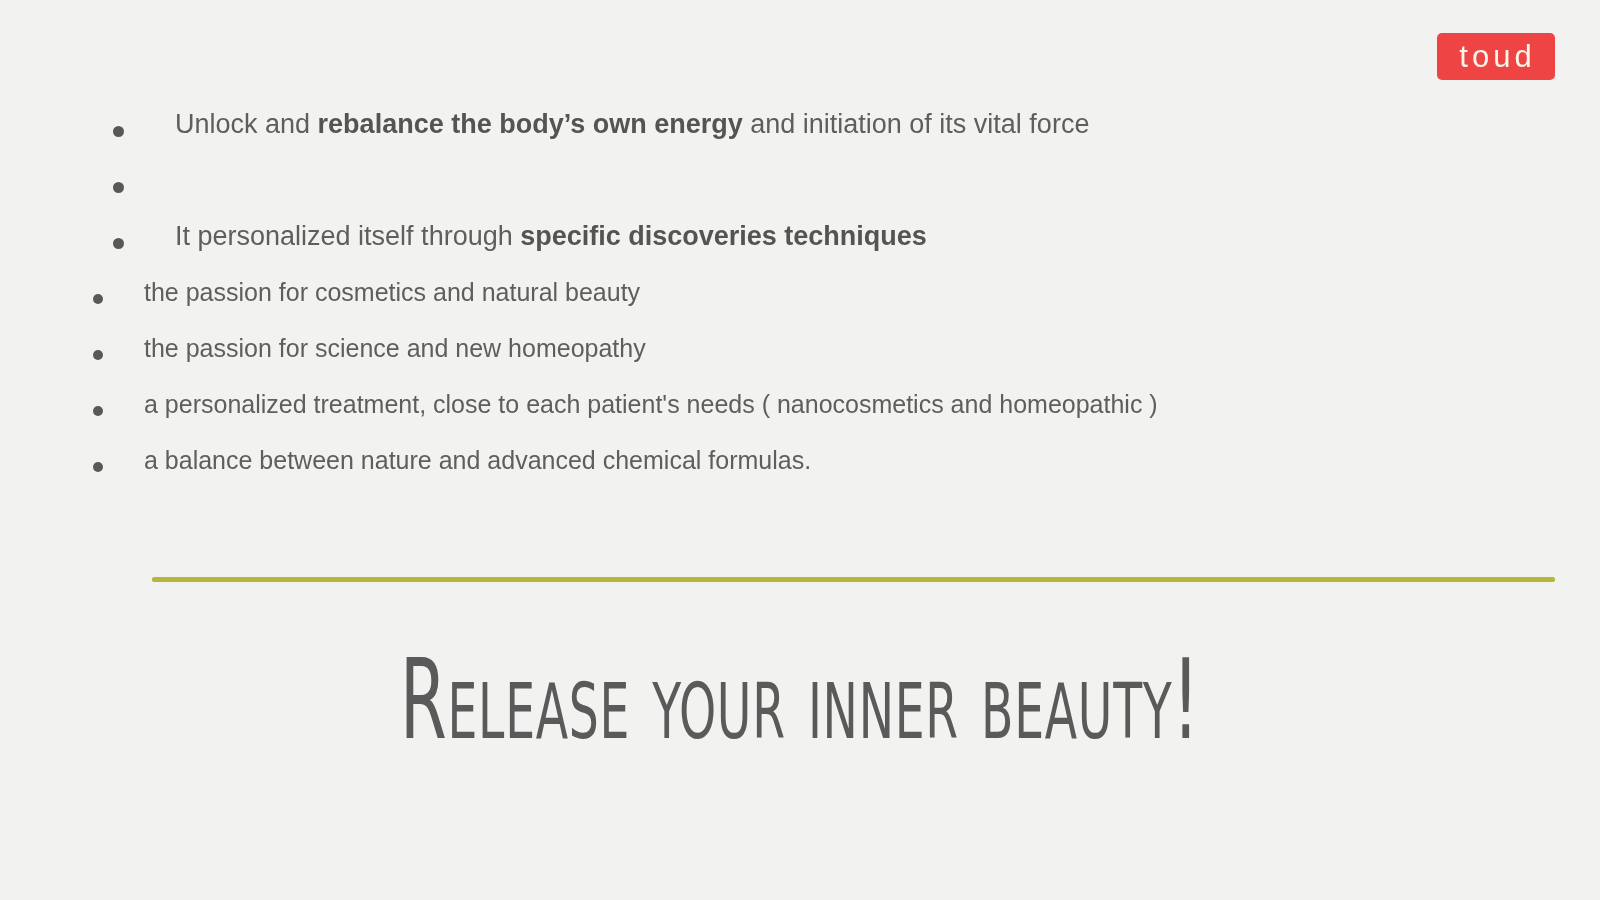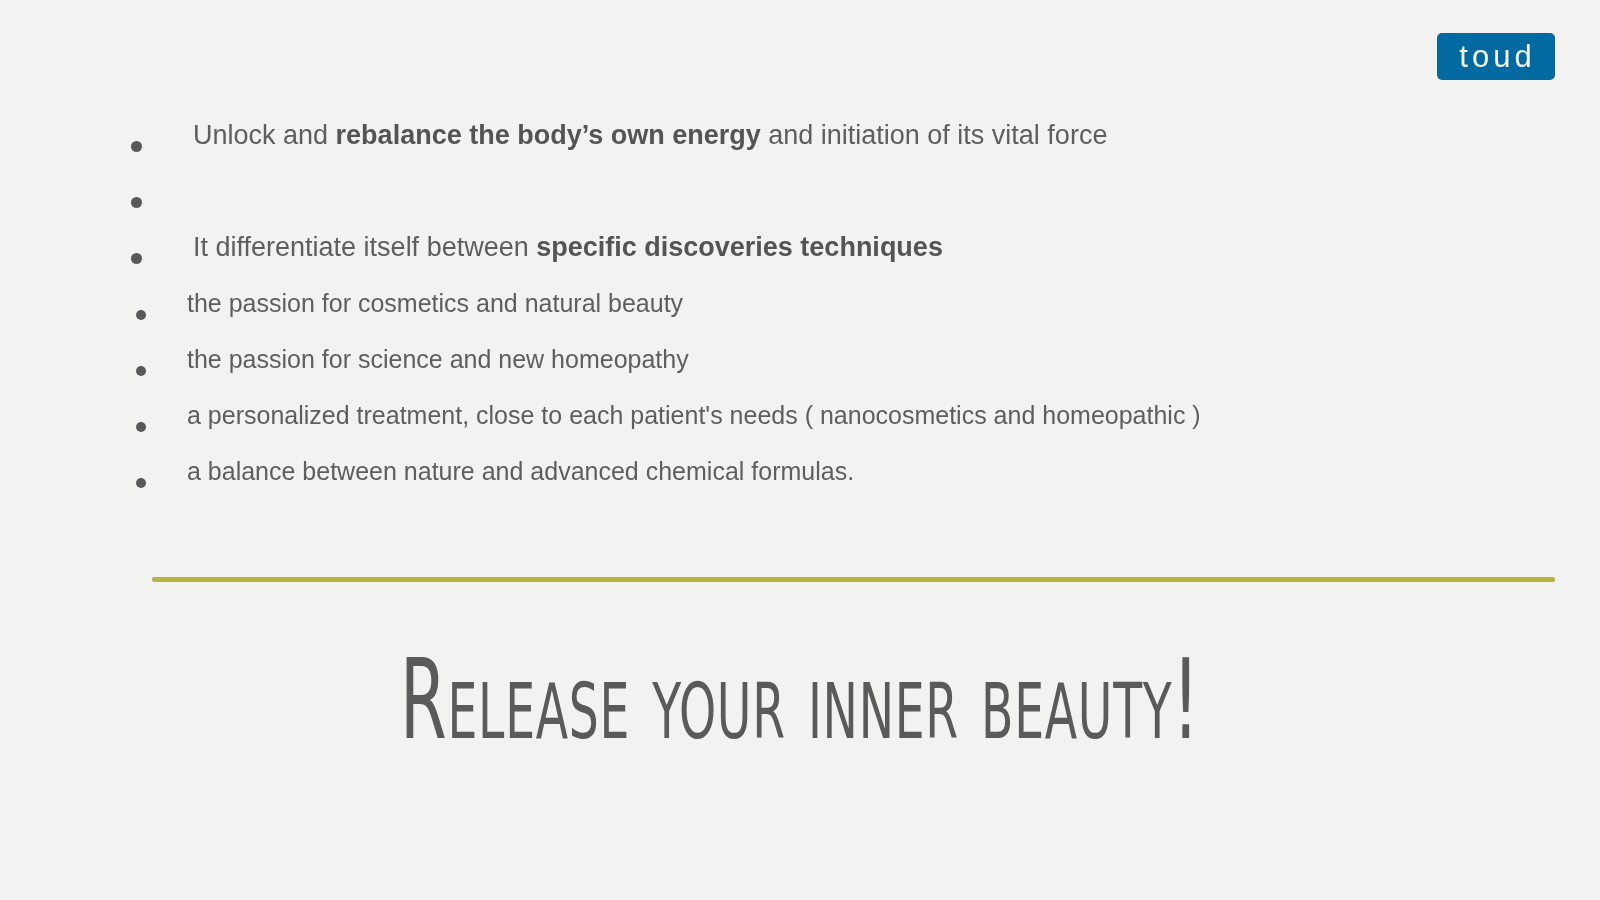--- a/index.html
+++ b/index.html
@@ -15,21 +15,21 @@
     position: relative;
   }
 
   
   .logo-badge {
     position: absolute;
     left: 1437px;
     top: 33px;
     width: 118px;
     height: 47px;
-    background: #0369a1;
+    background: #ef4444;
     border-radius: 5px;
     display: flex;
     align-items: center;
     justify-content: center;
     box-sizing: border-box;
   }
   .logo-badge .logo-text {
     color: #f7f6e8;
     font-size: 31px;
     letter-spacing: 4px;
@@ -41,30 +41,29 @@
 
   
   .bullets {
     position: absolute;
     left: 0;
     top: 96px;
     width: 1600px;
   }
   .bullet-row {
     display: flex;
-    align-items: flex-end;
+    align-items: center;
     height: 56px;
     position: relative;
-    margin-left: 18px;
   }
   .bullet-row.level-1 {
     padding-left: 113px;
   }
   .bullet-row.level-2 {
-    padding-left: 118px;
+    padding-left: 93px;
   }
   .bullet-dot {
     flex: 0 0 auto;
     width: 11px;
     height: 11px;
     border-radius: 50%;
     background: #585858;
     margin-top: 14px;
   }
   .level-2 .bullet-dot {
@@ -129,21 +128,21 @@
 <div class="bullets">
     <div class="bullet-row level-1">
       <span class="bullet-dot"></span>
       <span class="bullet-text"><span>Unlock and </span><b>rebalance the body’s own energy</b><span> and initiation of its vital force</span></span>
     </div>
     <div class="bullet-row level-1">
       <span class="bullet-dot"></span>
     </div>
     <div class="bullet-row level-1">
       <span class="bullet-dot"></span>
-      <span class="bullet-text"><span>It differentiate itself between </span><b>specific discoveries techniques</b></span>
+      <span class="bullet-text"><span>It personalized itself through </span><b>specific discoveries techniques</b></span>
     </div>
     <div class="bullet-row level-2">
       <span class="bullet-dot"></span>
       <span class="bullet-text"><span>the passion for cosmetics and natural beauty</span></span>
     </div>
     <div class="bullet-row level-2">
       <span class="bullet-dot"></span>
       <span class="bullet-text"><span>the passion for science and new homeopathy</span></span>
     </div>
     <div class="bullet-row level-2">

